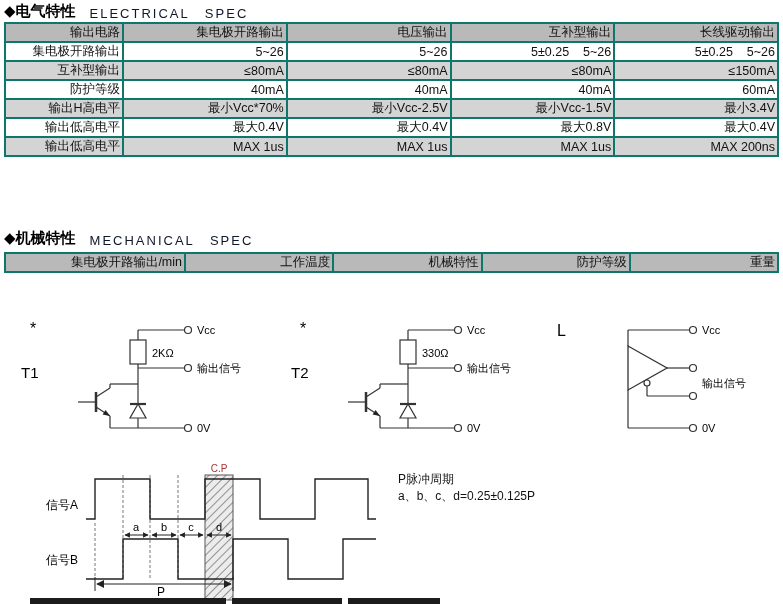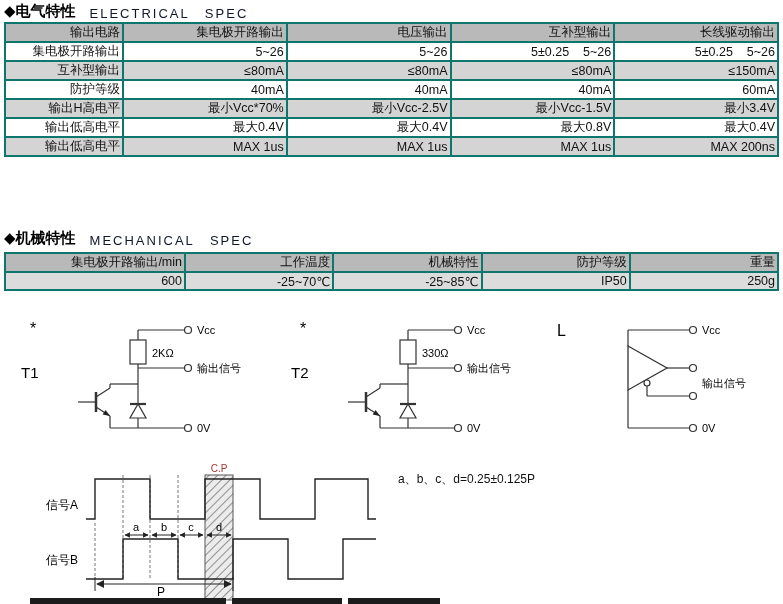--- a/index.html
+++ b/index.html
@@ -108,27 +108,20 @@
         <col>
       </colgroup>
     <tbody>
       <tr class="hdr">
         <td>集电极开路输出/min</td>
         <td>工作温度</td>
         <td>机械特性</td>
         <td>防护等级</td>
         <td>重量</td>
       </tr>
-      <tr class="val">
-        <td>600</td>
-        <td>-25~70℃</td>
-        <td>-25~85℃</td>
-        <td>IP50</td>
-        <td>250g</td>
-      </tr>
     </tbody>
   </table>
 
   <svg class="ckt ckt1" width="265" height="125" viewBox="0 0 265 125">
     <text x="14" y="16" font-size="16">*</text>
     <text x="5" y="60" font-size="15">T1</text>
     <g stroke="#333" stroke-width="1.2" fill="none">
       <line x1="168.5" y1="12" x2="122" y2="12"></line>
       <line x1="122" y1="12" x2="122" y2="22"></line>
       <line x1="122" y1="46" x2="122" y2="86"></line>
@@ -255,16 +248,17 @@
       <text x="161" y="133" font-size="12" text-anchor="middle">P</text>
     </g>
     <g fill="#1c1c1c">
       <rect x="30" y="135" width="196" height="6"></rect>
       <rect x="232" y="135" width="110" height="6"></rect>
       <rect x="348" y="135" width="92" height="6"></rect>
     </g>
   </svg>
 
   <div class="phase-notes">
+    <div>P脉冲周期</div>
     <div>a、b、c、d=0.25±0.125P</div>
   </div>
 
 </div>
 
 </body></html>

